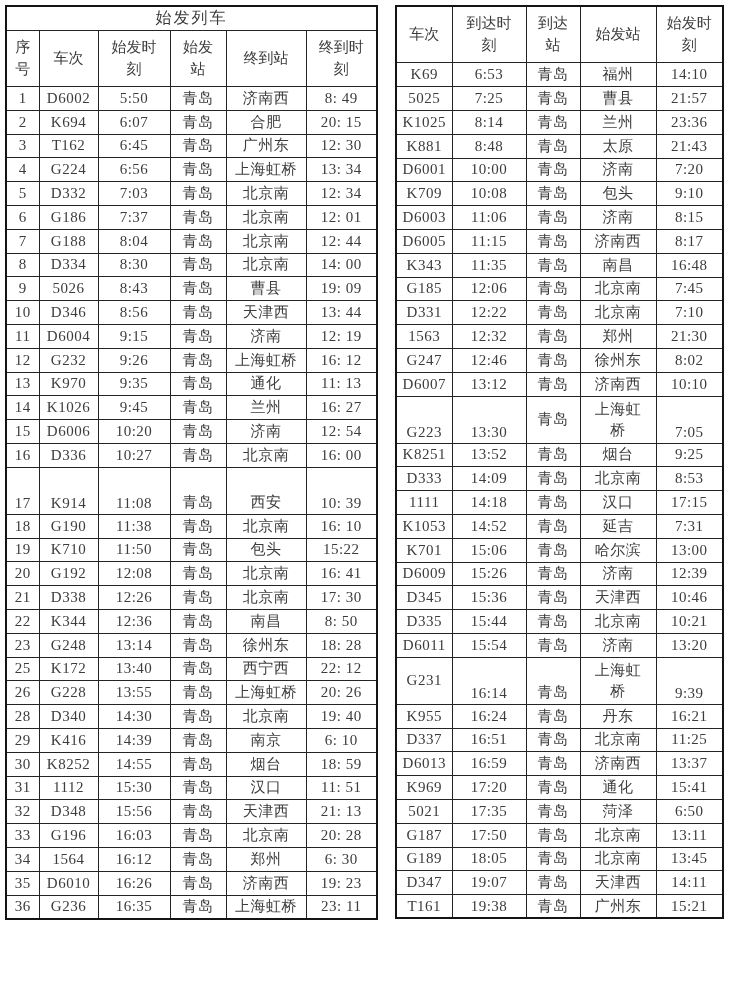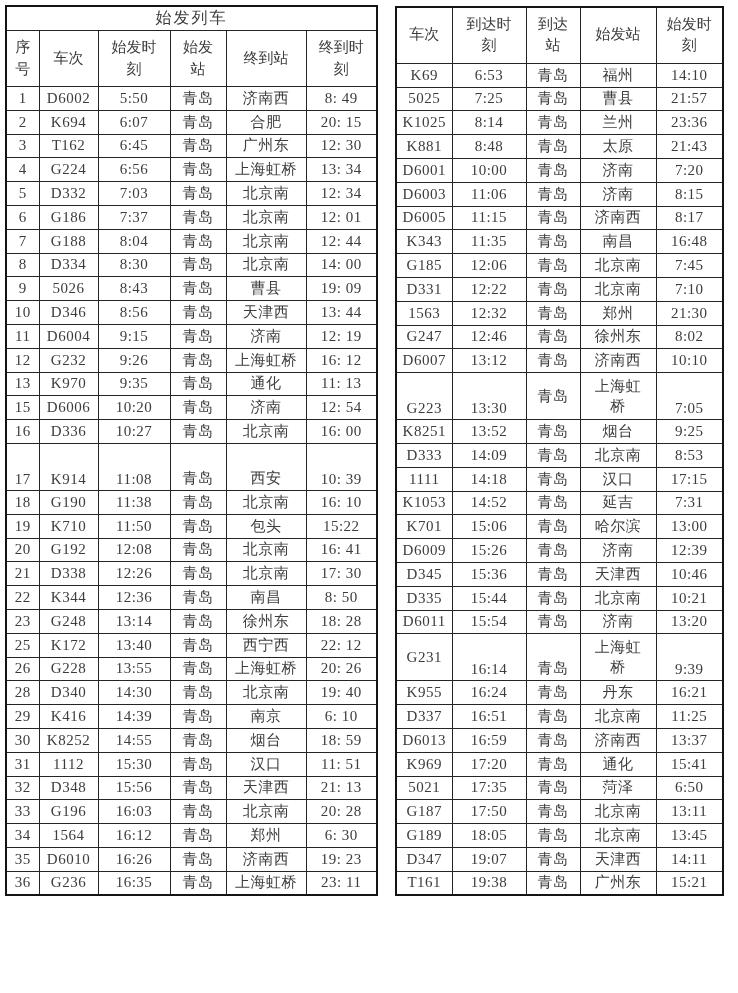--- a/index.html
+++ b/index.html
@@ -1,21 +1,21 @@
 <!DOCTYPE html>
 <html><head>
 <meta charset="utf-8">
 <style>
   html,body{margin:0;padding:0;}
   body{
     width:738px;height:993px;overflow:hidden;background:#ffffff;
     font-family:"Liberation Serif","DejaVu Serif",serif;
     color:#3c3c3c;
   }
-  .page{display:flex;align-items:flex-end;gap:17px;padding:5px 0 0 5px;}
+  .page{display:flex;align-items:center;gap:17px;padding:5px 0 0 5px;}
   table{border-collapse:collapse;table-layout:fixed;border:2px solid #141414;background:#fff;}
   th,td{
     border:1px solid #242424;text-align:center;padding:0 1px;
     font-size:15px;font-weight:normal;overflow:hidden;vertical-align:middle;
   }
   .title-row th{height:23px;font-size:16px;letter-spacing:2px;}
   .head-row th{height:55px;white-space:pre-line;line-height:1.45;}
   tbody tr{height:23.8px;}
   tbody tr.tall{height:47px;}
   tr.tall td{vertical-align:bottom;padding-bottom:2px;}
@@ -153,20 +153,28 @@
         </tr>
         <tr>
           <td>13</td>
           <td>K970</td>
           <td>9:35</td>
           <td>青岛</td>
           <td>通化</td>
           <td>11: 13</td>
         </tr>
         <tr>
+          <td>14</td>
+          <td>K1026</td>
+          <td>9:45</td>
+          <td>青岛</td>
+          <td>兰州</td>
+          <td>16: 27</td>
+        </tr>
+        <tr>
           <td>15</td>
           <td>D6006</td>
           <td>10:20</td>
           <td>青岛</td>
           <td>济南</td>
           <td>12: 54</td>
         </tr>
         <tr>
           <td>16</td>
           <td>D336</td>
@@ -372,20 +380,27 @@
           <td>21:43</td>
         </tr>
         <tr>
           <td>D6001</td>
           <td>10:00</td>
           <td>青岛</td>
           <td>济南</td>
           <td>7:20</td>
         </tr>
         <tr>
+          <td>K709</td>
+          <td>10:08</td>
+          <td>青岛</td>
+          <td>包头</td>
+          <td>9:10</td>
+        </tr>
+        <tr>
           <td>D6003</td>
           <td>11:06</td>
           <td>青岛</td>
           <td>济南</td>
           <td>8:15</td>
         </tr>
         <tr>
           <td>D6005</td>
           <td>11:15</td>
           <td>青岛</td>

